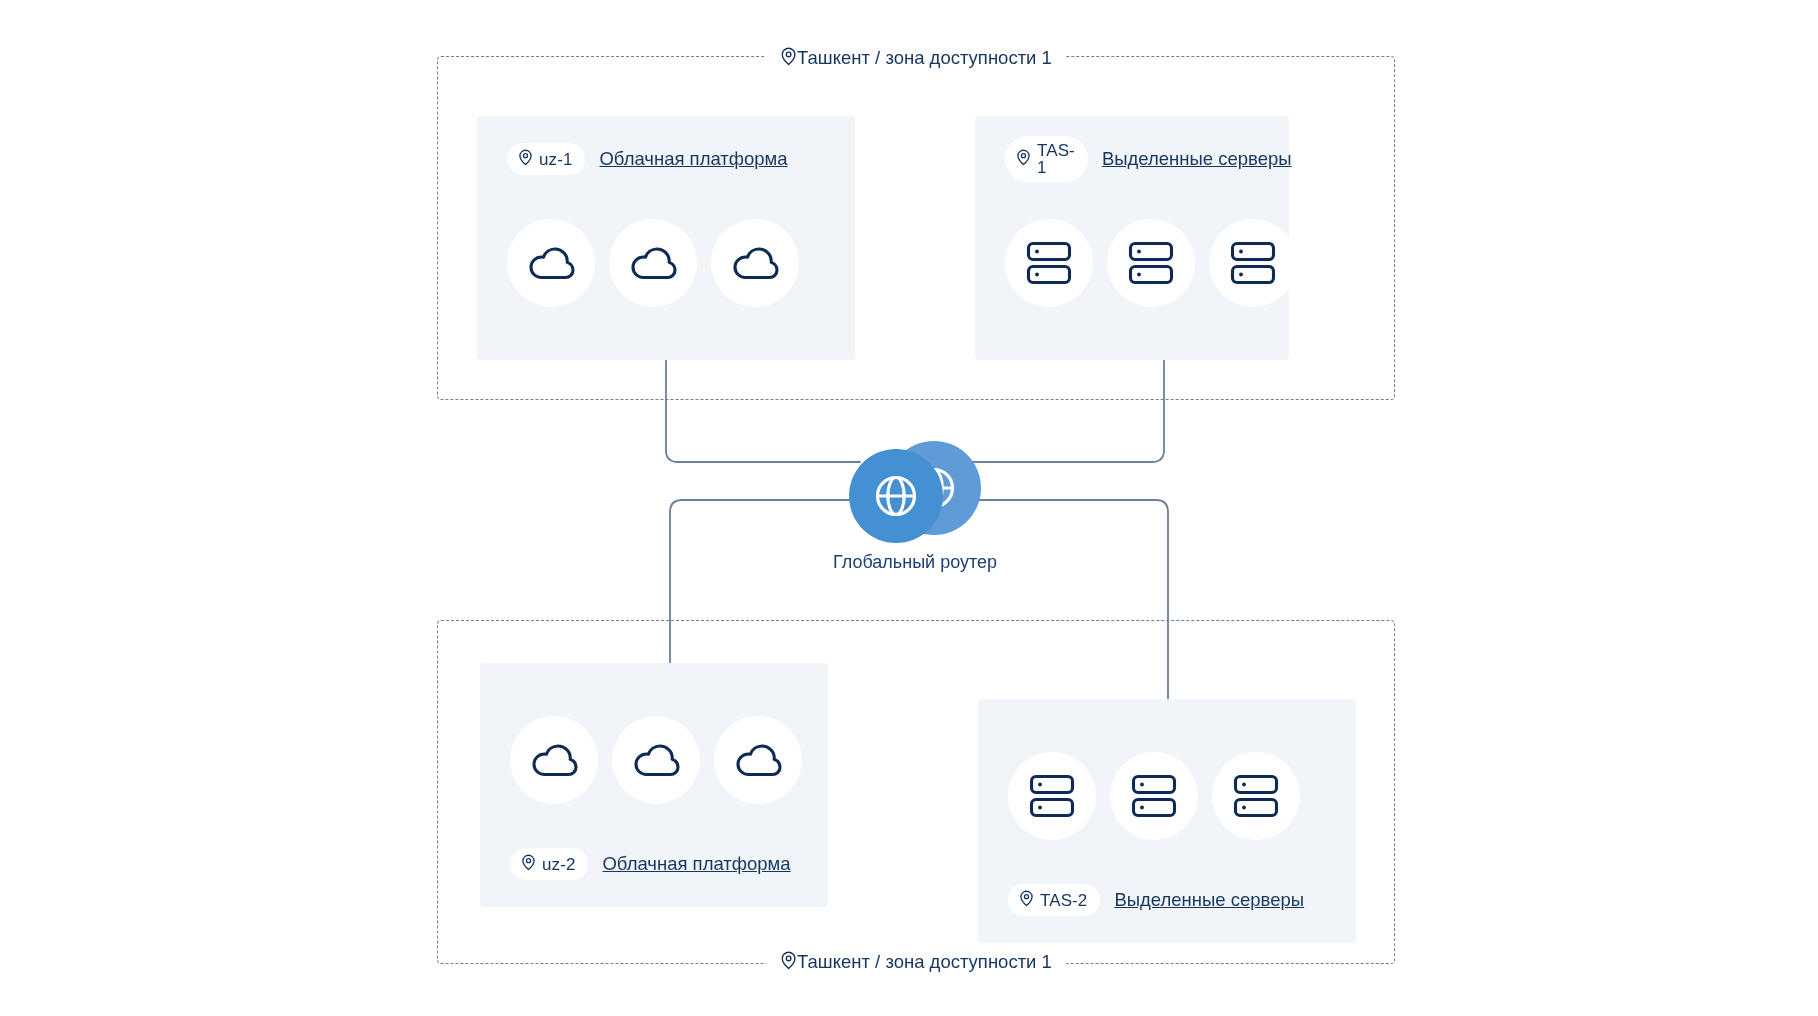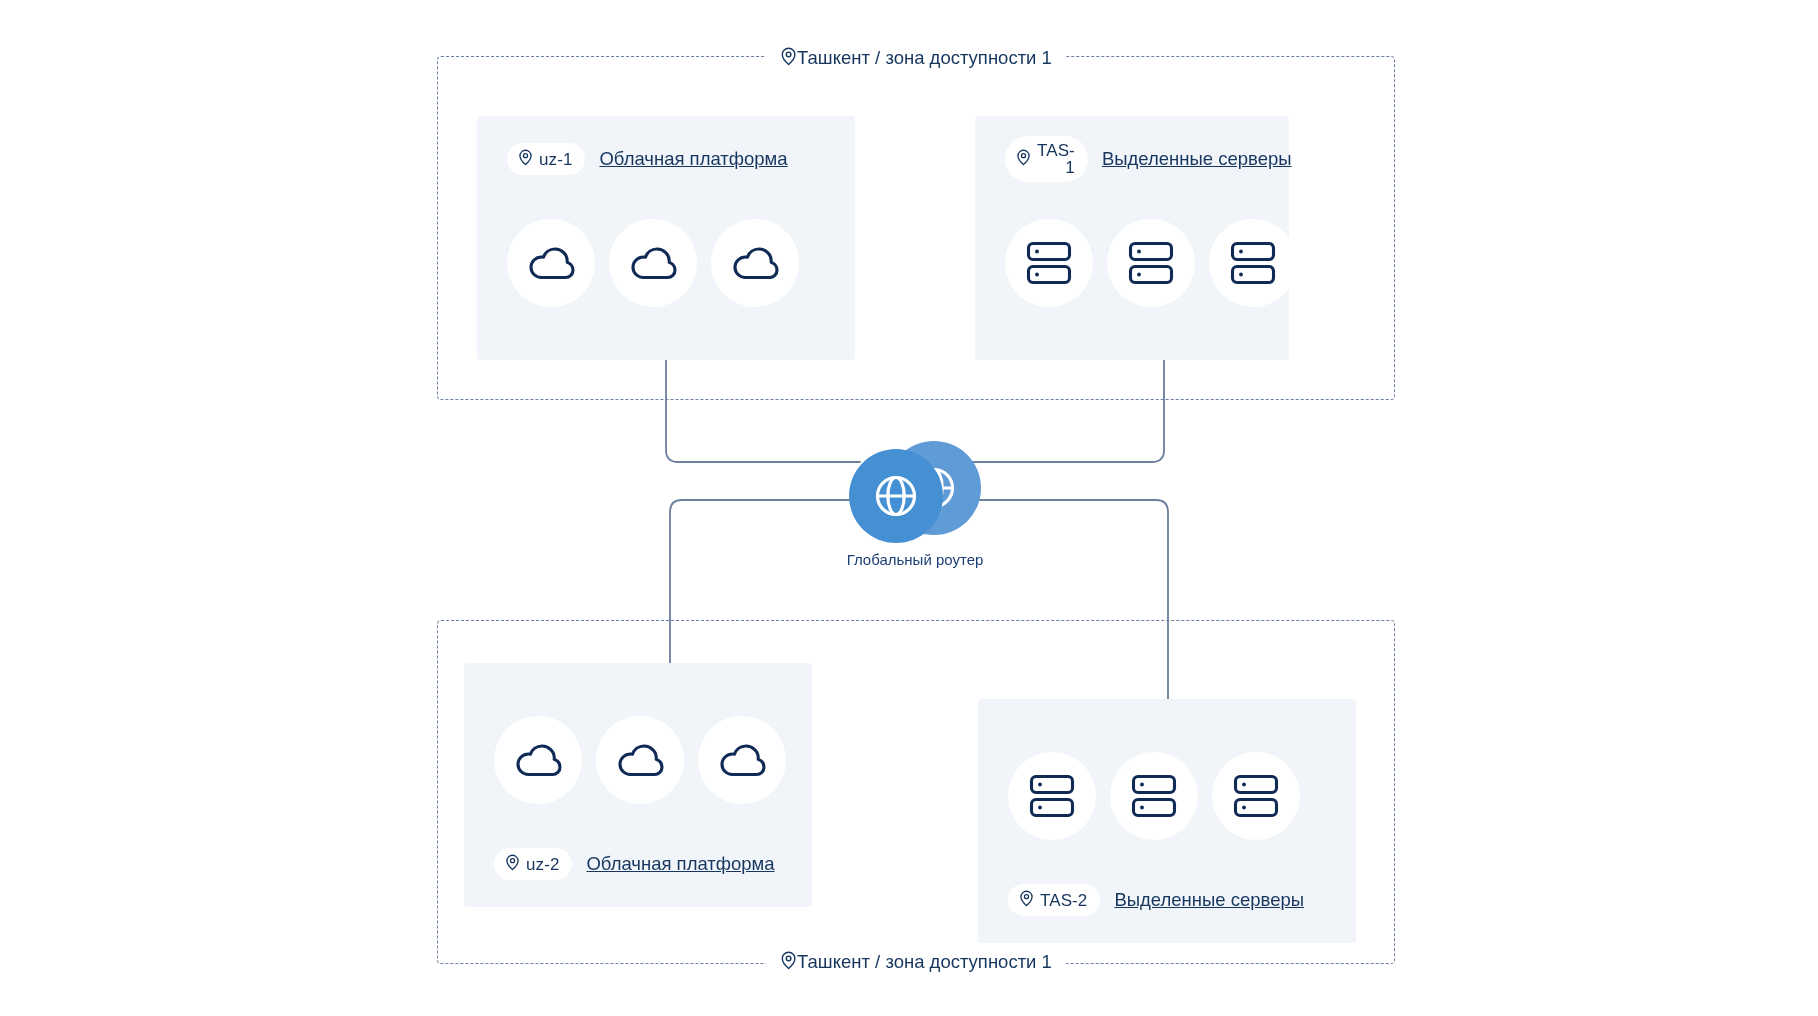--- a/index.html
+++ b/index.html
@@ -50,25 +50,24 @@
   .zone-label-text { color: #16365f; }
 
   
   .card {
     position: absolute;
     background: #f1f5f9;
     border-radius: 4px;
     display: flex;
     flex-direction: column;
     padding: 26px 30px;
-    text-align: right;
   }
   #card-uz1  { left: 477px;  top: 116px; width: 378px; height: 244px; }
   #card-tas1 { left: 975px;  top: 116px; width: 314px; height: 244px; }
-  #card-uz2  { left: 464px;  top: 663px; width: 348px; height: 244px;
+  #card-uz2  { left: 480px;  top: 663px; width: 348px; height: 244px;
                flex-direction: column-reverse; }
   #card-tas2 { left: 978px;  top: 699px; width: 378px; height: 244px;
                flex-direction: column-reverse; }
 
   .card-header {
     display: flex;
     align-items: center;
     gap: 14px;
     height: 34px;
     flex: 0 0 auto;
@@ -152,21 +151,21 @@
     background: #4590d2;
   }
 
   #router-caption {
     position: absolute;
     left: 765px;
     top: 550px;
     width: 300px;
     text-align: center;
     color: #1d3f77;
-    font-size: 15px;
+    font-size: 18px;
     line-height: 1.35;
   }
   #router-caption .line { display: block; }
 </style>
 </head>
 <body>
 
 <div id="diagram">
 
   <svg id="wires" viewBox="0 0 1818 1016" xmlns="http://www.w3.org/2000/svg" fill="none">

